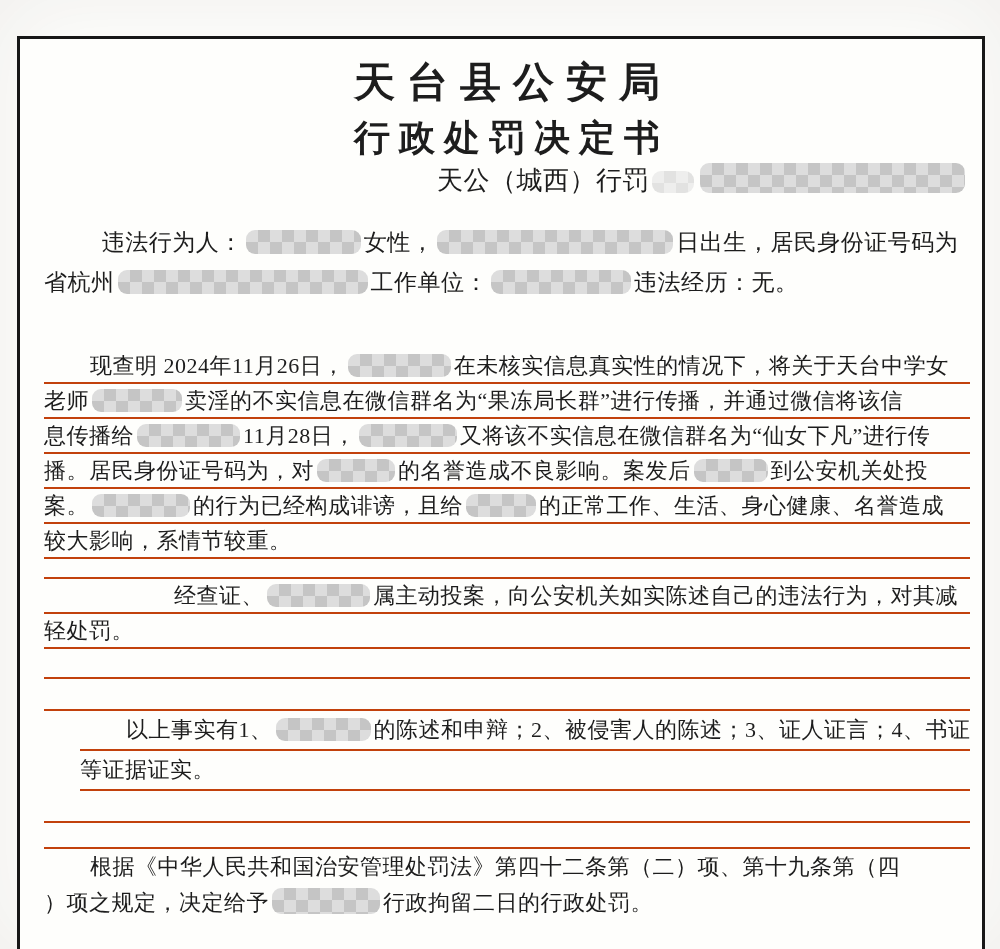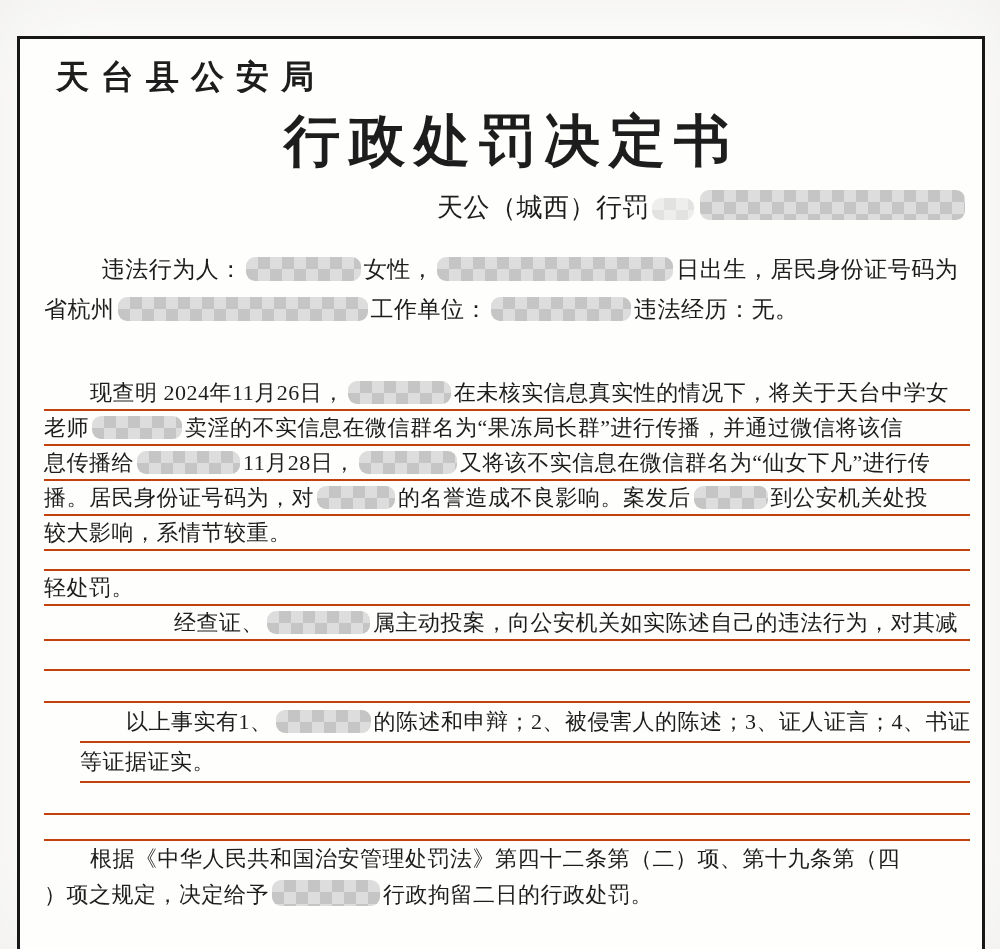--- a/index.html
+++ b/index.html
@@ -15,28 +15,28 @@
     box-shadow:inset 0 0 90px rgba(70,62,50,.07);
   }
   .frame{
     position:absolute;left:17px;top:36px;width:968px;height:913px;
     box-sizing:border-box;
     border:3px solid #171717;border-bottom:none;
     background:#fefefc;
     padding:16px 12px 0 24px;
   }
   .agency{
-    font-size:33px;font-weight:bold;
+    text-align:center;font-size:41px;font-weight:bold;
     letter-spacing:12px;padding-left:12px;
   }
   .doctitle{
-    text-align:center;font-size:56px;font-weight:bold;
+    text-align:center;font-size:36px;font-weight:bold;
     letter-spacing:9px;padding-left:9px;margin-top:4px;
   }
-  .docnum{margin-top:10px;}
+  .docnum{}
   .party{margin-top:24px;}
   .sec-facts{margin-top:46px;}
   .line{
     white-space:nowrap;position:relative;
     height:33px;line-height:33px;font-size:22px;
   }
   .ruled{border-bottom:2px solid #c2410c;}
   .num{text-align:right;font-size:26px;height:36px;line-height:36px;padding-right:2px;}
   .pline{font-size:23px;height:40px;line-height:40px;}
   .loose > .line{height:38px;line-height:38px;margin-left:36px;}
@@ -73,28 +73,29 @@
     <div class="party">
         <div class="line pline" style="padding-left: 46px; text-align: center;"><span class="t">违法行为人：</span><span class="redact" style="width: 115px; height: 24px;"></span><span class="t">女性，</span><span class="redact" style="width: 236px; height: 24px;"></span><span class="t">日出生，居民身份证号码为</span></div>
         <div class="line pline"><span class="t">省杭州</span><span class="redact" style="width: 250px; height: 24px;"></span><span class="t">工作单位：</span><span class="redact" style="width: 140px; height: 24px;"></span><span class="t">违法经历：无。</span></div>
       </div>
 
     <div class="sec-facts">
         <div class="line ruled" style="padding-left: 46px;"><span class="t">现查明 2024年11月26日，</span><span class="redact" style="width: 103px;"></span><span class="t">在未核实信息真实性的情况下，将关于天台中学女</span></div>
         <div class="line ruled"><span class="t">老师</span><span class="redact" style="width: 90px;"></span><span class="t">卖淫的不实信息在微信群名为“果冻局长群”进行传播，并通过微信将该信</span></div>
         <div class="line ruled"><span class="t">息传播给</span><span class="redact" style="width: 103px;"></span><span class="t">11月28日，</span><span class="redact" style="width: 98px;"></span><span class="t">又将该不实信息在微信群名为“仙女下凡”进行传</span></div>
         <div class="line ruled"><span class="t">播。居民身份证号码为，对</span><span class="redact" style="width: 78px;"></span><span class="t">的名誉造成不良影响。案发后</span><span class="redact" style="width: 74px;"></span><span class="t">到公安机关处投</span></div>
+        <div class="line ruled"><span class="t">案。</span><span class="redact" style="width: 98px;"></span><span class="t">的行为已经构成诽谤，且给</span><span class="redact" style="width: 70px;"></span><span class="t">的正常工作、生活、身心健康、名誉造成</span></div>
         <div class="line ruled"><span class="t">较大影响，系情节较重。</span></div>
       </div>
 
     <div class="line ruled h18"></div>
 
     <div>
+        <div class="line ruled" style="padding-left: 130px;"><span class="t">经查证、</span><span class="redact" style="width: 103px;"></span><span class="t">属主动投案，向公安机关如实陈述自己的违法行为，对其减</span></div>
         <div class="line ruled"><span class="t">轻处罚。</span></div>
-        <div class="line ruled" style="padding-left: 130px;"><span class="t">经查证、</span><span class="redact" style="width: 103px;"></span><span class="t">属主动投案，向公安机关如实陈述自己的违法行为，对其减</span></div>
       </div>
 
     <div class="line ruled h28"></div>
     <div class="line ruled h30"></div>
 
     <div class="loose">
         <div class="line ruled" style="padding-left: 46px;"><span class="t">以上事实有1、</span><span class="redact" style="width: 95px;"></span><span class="t">的陈述和申辩；2、被侵害人的陈述；3、证人证言；4、书证</span></div>
         <div class="line ruled"><span class="t">等证据证实。</span></div>
       </div>
 

